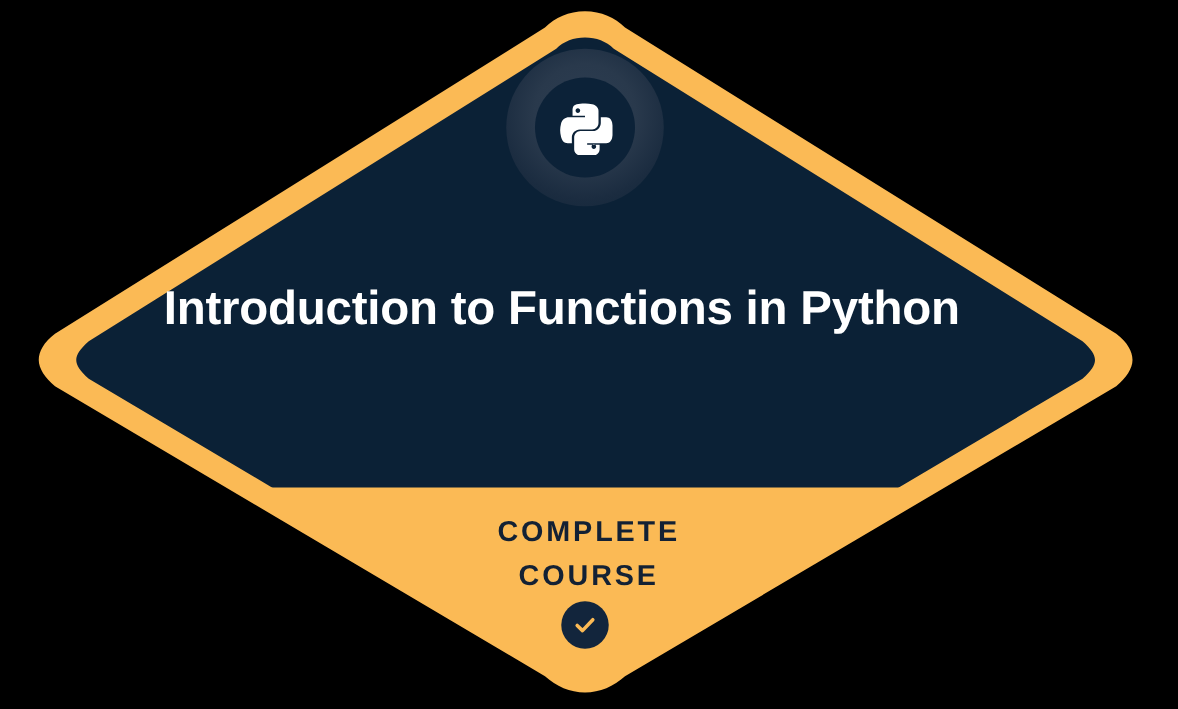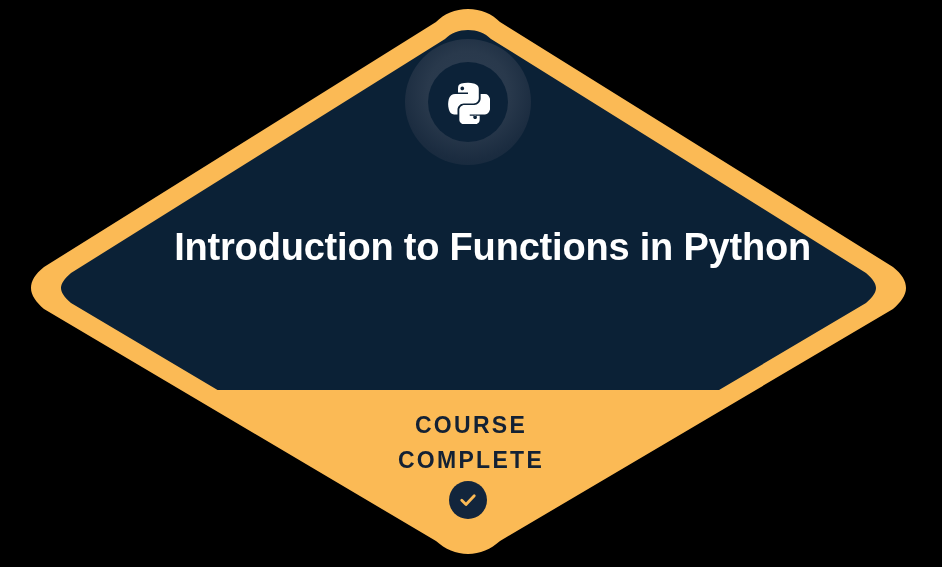--- a/index.html
+++ b/index.html
@@ -67,21 +67,21 @@
     top: 41px;
     width: 44px;
     height: 44px;
   }
   
   #course-title {
     position: absolute;
     left: 131px;
     top: 224px;
     width: 680px;
-    text-align: right;
+    text-align: left;
     color: #ffffff;
     font-family: "Liberation Sans", sans-serif;
     font-size: 38px;
     font-weight: bold;
     line-height: 46px;
     letter-spacing: -0.2px;
   }
   
   #status-block {
     position: absolute;
@@ -166,22 +166,22 @@
       <div id="emblem-ring-inner"></div>
       <svg id="python-logo-icon" viewBox="0 0 64 64">
         <path fill="#ffffff" d="M31.6 4c-3.6 0-6.7.3-9.2 1-4.1 1.1-4.9 3.5-4.9 7.7v5.6h14.5v1.9H13.3c-4.3 0-8 2.6-9.2 7.5-1.3 5.6-1.4 9.1 0 15 1 4.4 3.5 7.5 7.8 7.5h4.8v-6.8c0-4.9 4.2-9.2 9.2-9.2h14.4c4.1 0 7.4-3.4 7.4-7.5V12.7c0-4-3.4-7-7.4-7.7-2.6-.5-5.2-.7-7.8-1zM23.7 9.5c1.5 0 2.7 1.3 2.7 2.8 0 1.5-1.2 2.7-2.7 2.7-1.5 0-2.7-1.2-2.7-2.7 0-1.6 1.2-2.8 2.7-2.8z"></path>
         <path fill="#ffffff" d="M50.4 20.2v6.6c0 5.1-4.3 9.4-9.2 9.4H26.8c-4 0-7.4 3.4-7.4 7.5v14c0 4 3.5 6.3 7.4 7.5 4.7 1.4 9.2 1.6 14.8 0 3.7-1.1 7.4-3.2 7.4-7.5v-5.6H34.5v-1.9h22.2c4.3 0 5.9-3 7.4-7.5 1.5-4.6 1.5-9.1 0-15-1.1-4.3-3.1-7.5-7.4-7.5h-6.3zM42.3 51.4c1.5 0 2.7 1.2 2.7 2.7 0 1.6-1.2 2.8-2.7 2.8-1.5 0-2.7-1.3-2.7-2.8 0-1.5 1.2-2.7 2.7-2.7z"></path>
       </svg>
     </div>
 
     <div id="course-title">Introduction to Functions in Python</div>
 
     <div id="status-block">
+      <div class="status-line">COMPLETE</div>
       <div class="status-line">COURSE</div>
-      <div class="status-line">COMPLETE</div>
     </div>
 
     <div id="complete-check-badge">
       <svg id="check-icon" viewBox="0 0 24 24">
         <path d="M4.5 12.4 L9.6 17.4 L19.5 6.9" fill="none" stroke="#fbba55" stroke-width="3.4" stroke-linecap="round" stroke-linejoin="round"></path>
       </svg>
     </div>
 
   </div>
 </div>

